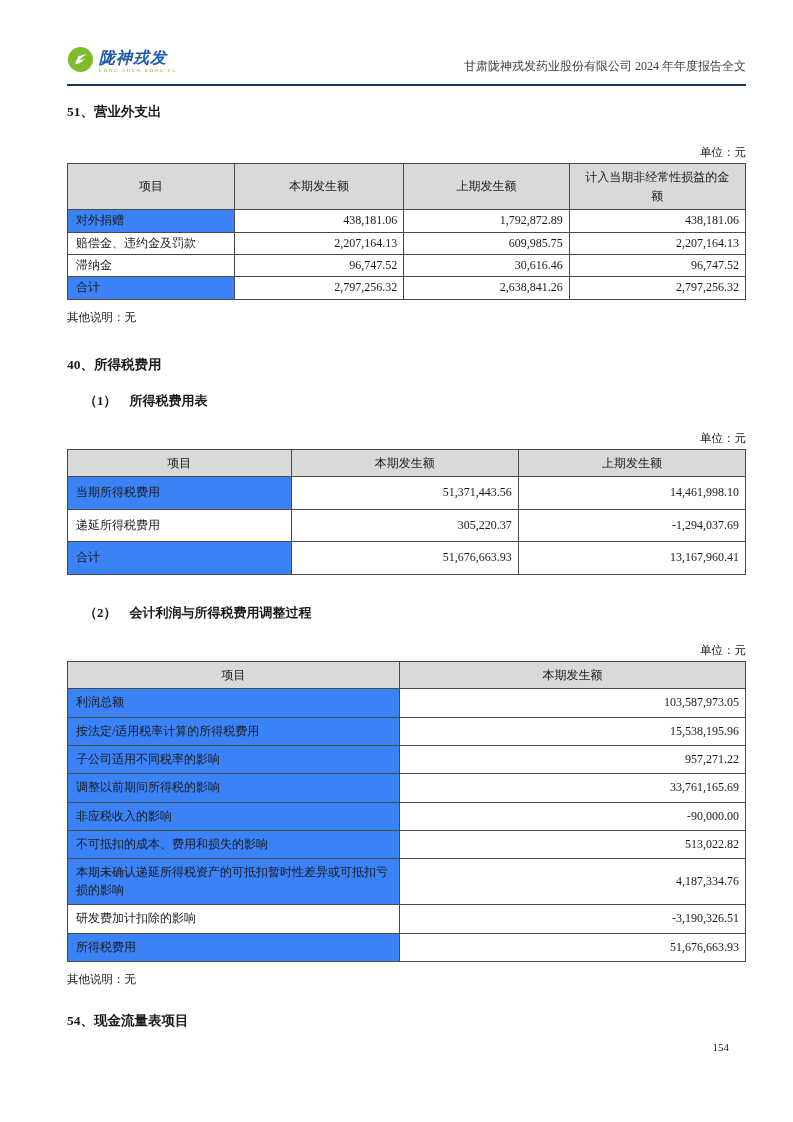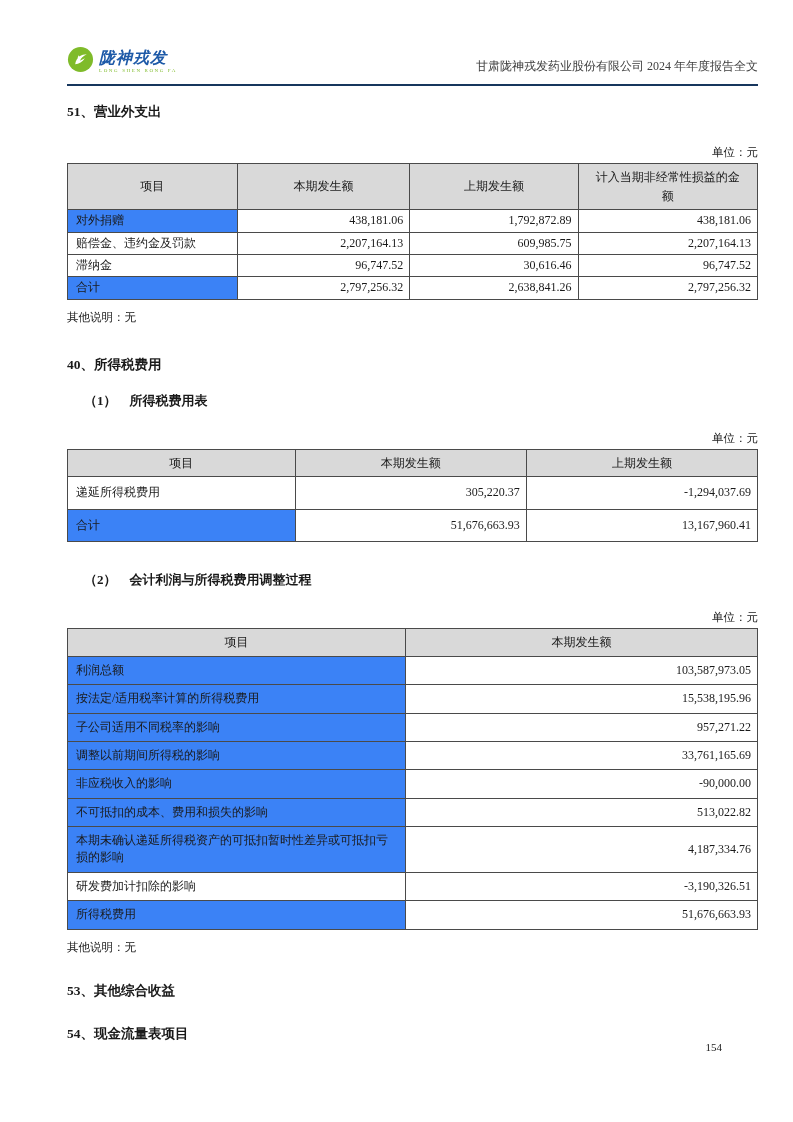--- a/index.html
+++ b/index.html
@@ -1,20 +1,20 @@
 <!DOCTYPE html>
 <html><head>
 <meta charset="utf-8">
 <style>
   * { margin:0; padding:0; box-sizing:border-box; }
   html,body { background:#ffffff; }
   body { font-family:"Liberation Serif","DejaVu Serif",serif; color:#1a1a1a; }
   .page {
     width:793px; height:1062px; margin:0 auto; background:#fff;
-    position:relative; padding:46px 35px 0 67px; overflow:hidden;
+    position:relative; padding:46px 47px 0 67px; overflow:hidden;
   }
   
   .hdr {
     display:flex; justify-content:space-between; align-items:flex-end;
     padding-bottom:7px; border-bottom:2px solid #17365d;
   }
   .logo { display:flex; align-items:center; gap:5px; }
   .logo-txt-wrap { display:flex; flex-direction:column; line-height:1; }
   .logo-cn { font-size:16px; font-weight:bold; color:#1e5aa8; letter-spacing:1px; font-style:italic; }
   .logo-en { font-size:5px; color:#7fbb2a; letter-spacing:1.6px; margin-top:2px; }
@@ -41,21 +41,21 @@
   
   .mt-unit1 { margin-top:24px; }
   .mt-sec52 { margin-top:31px; }
   .mt-sub   { margin-top:18px; }
   .mt-unit2 { margin-top:21px; }
   .mt-sub2  { margin-top:29px; }
   .mt-unit3 { margin-top:21px; }
   .mt-53    { margin-top:27px; }
   .mt-53t   { margin-top:24px; }
   .mt-54    { margin-top:25px; }
-  .page-num { position:absolute; top:1041px; right:71px; font-size:11px; color:#222; }
+  .page-num { position:absolute; top:1041px; right:64px; font-size:11px; color:#222; }
 </style>
 </head>
 <body>
 
 <div class="page">
 
   <div class="hdr">
     <div class="logo">
       <span>
         <svg width="27" height="27" viewBox="0 0 28 28" aria-hidden="true">
@@ -129,20 +129,25 @@
       </colgroup>
       <thead>
         <tr>
           <th>项目</th>
           <th>本期发生额</th>
           <th>上期发生额</th>
         </tr>
       </thead>
       <tbody>
         <tr>
+          <td class="lbl shaded">当期所得税费用</td>
+          <td class="num">51,371,443.56</td>
+          <td class="num">14,461,998.10</td>
+        </tr>
+        <tr>
           <td class="lbl">递延所得税费用</td>
           <td class="num">305,220.37</td>
           <td class="num">-1,294,037.69</td>
         </tr>
         <tr>
           <td class="lbl shaded">合计</td>
           <td class="num">51,676,663.93</td>
           <td class="num">13,167,960.41</td>
         </tr>
       </tbody>
@@ -195,18 +200,17 @@
           <td class="num">-3,190,326.51</td>
         </tr>
         <tr>
           <td class="lbl shaded">所得税费用</td>
           <td class="num">51,676,663.93</td>
         </tr>
       </tbody>
     </table>
   <div class="note">其他说明：无</div>
 
-  <div class="h-sec mt-53">53、其他综合收益</div>
 
   <div class="h-sec mt-54">54、现金流量表项目</div>
 
   <div class="page-num">154</div>
 </div>
 
 </body></html>

